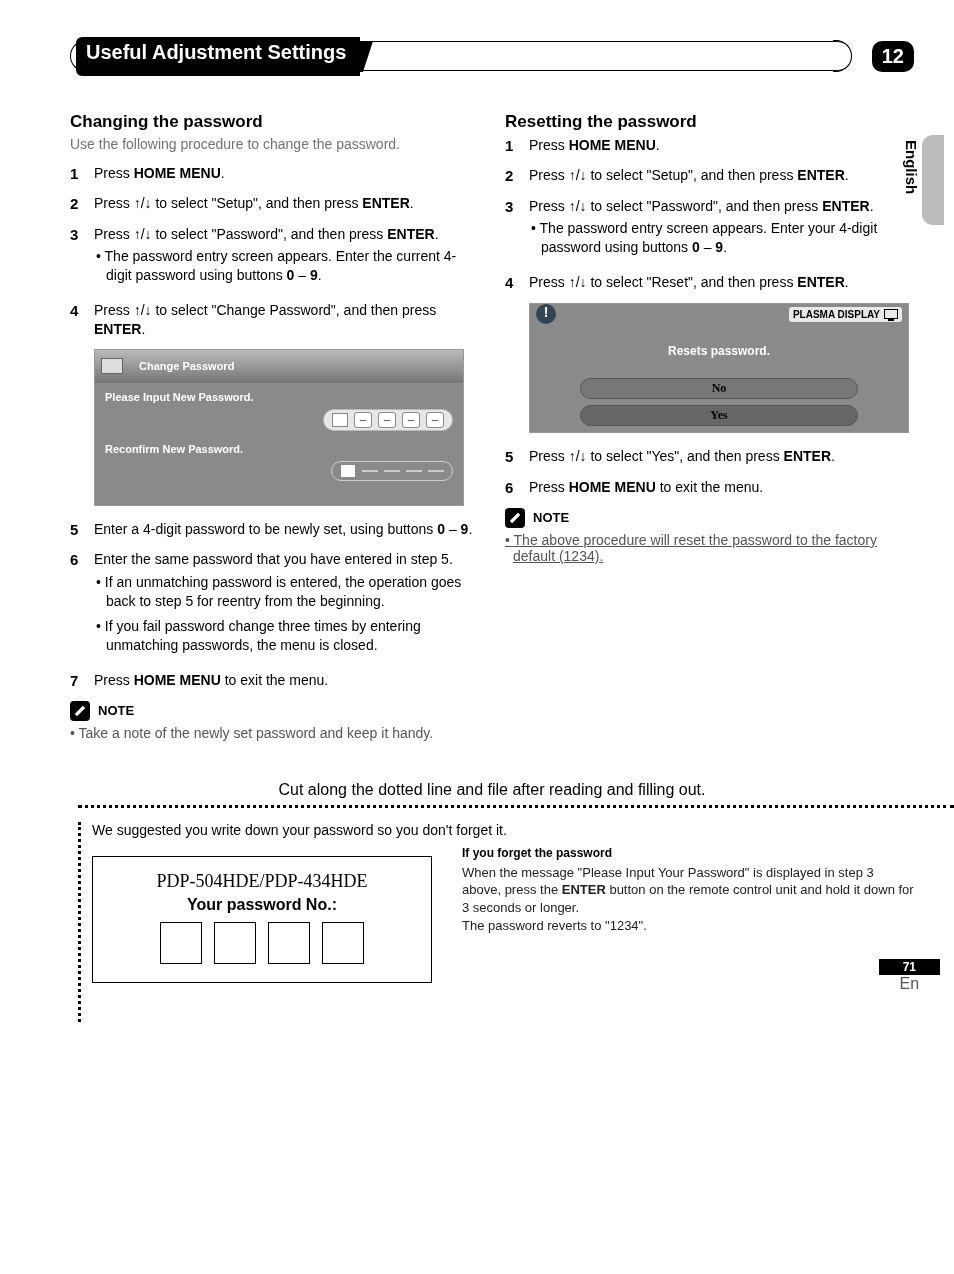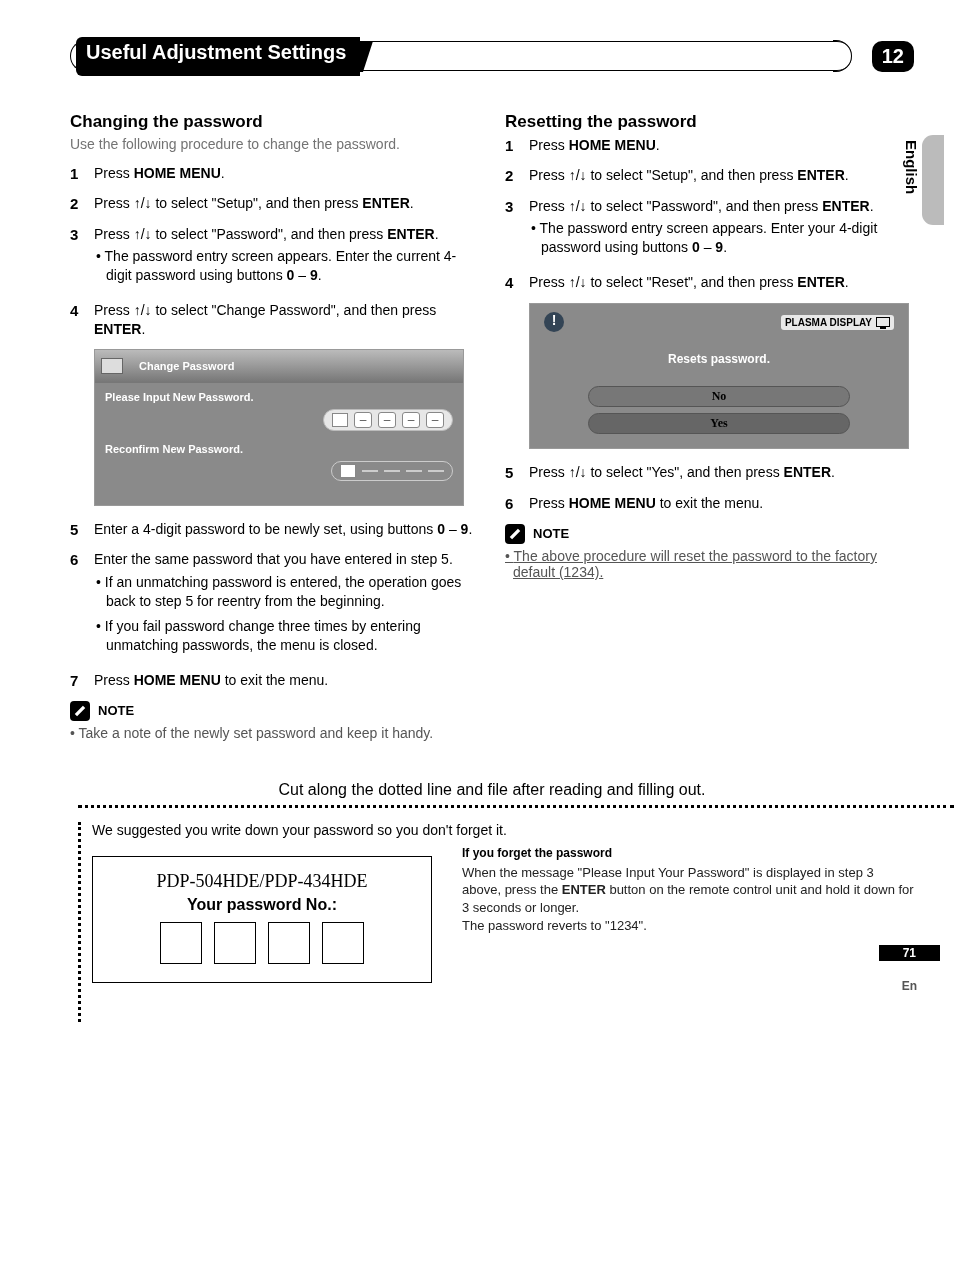--- a/index.html
+++ b/index.html
@@ -161,21 +161,21 @@
   }
   .pill .grid{
     width:16px;height:14px;border:1px solid #888;background:#fff;position:relative;
   }
   .pill.dashes{ background:transparent;border:1px solid #ccc;}
   .pill.dashes .dash{width:16px;border-top:2px solid #ccc;}
   .clear{clear:both;height:12px;}
 
   .osd-reset{
     border:1px solid #999;background:#8a8a8a;color:#fff;
-    margin:8px 0 14px 24px;width:380px;padding:8px;
+    margin:8px 0 14px 24px;width:380px;
   }
   .osd-reset .top{display:flex;align-items:center;justify-content:space-between;padding:0 6px 6px;}
   .info-icon{width:20px;height:20px;border-radius:50%;background:#345;position:relative;}
   .info-icon::after{content:"!";color:#fff;font-weight:bold;position:absolute;left:0;right:0;text-align:center;top:0;font-size:14px;}
   .plasma{font-weight:bold;font-size:10px;color:#000;background:#e8e8e8;padding:2px 4px;border-radius:3px;display:flex;align-items:center;gap:4px;}
   .plasma .tv{width:14px;height:10px;border:1.5px solid #000;display:inline-block;position:relative;}
   .plasma .tv::after{content:"";position:absolute;left:3px;right:3px;bottom:-3px;height:2px;background:#000;}
   .osd-reset .msg{text-align:center;font-weight:bold;font-size:12px;padding:14px 0 20px;color:#fff;}
   .osd-btn{
     background:#777;border:1px solid #555;border-radius:12px;
@@ -215,21 +215,21 @@
   .forget p{font-size:13px;line-height:1.35;color:#222;}
 
   .footer-badge{
     position:absolute;right:14px;bottom:30px;
     text-align:center;
   }
   .footer-badge .pn{
     background:#000;color:#fff;font-weight:bold;font-size:12px;
     border-radius:0;padding:1px 24px;display:inline-block;
   }
-  .footer-badge .en{font-size:12px;color:#555;margin-top:18px;font-weight:bold;}
+  .footer-badge .en{font-size:16px;color:#555;margin-top:0;}
 </style>
 </head>
 <body>
 
 <div class="page">
 
   <div class="header-row">
     <div class="header-title-wrap">
       <div class="header-title">Useful Adjustment Settings</div>
       <div class="header-line"></div>

